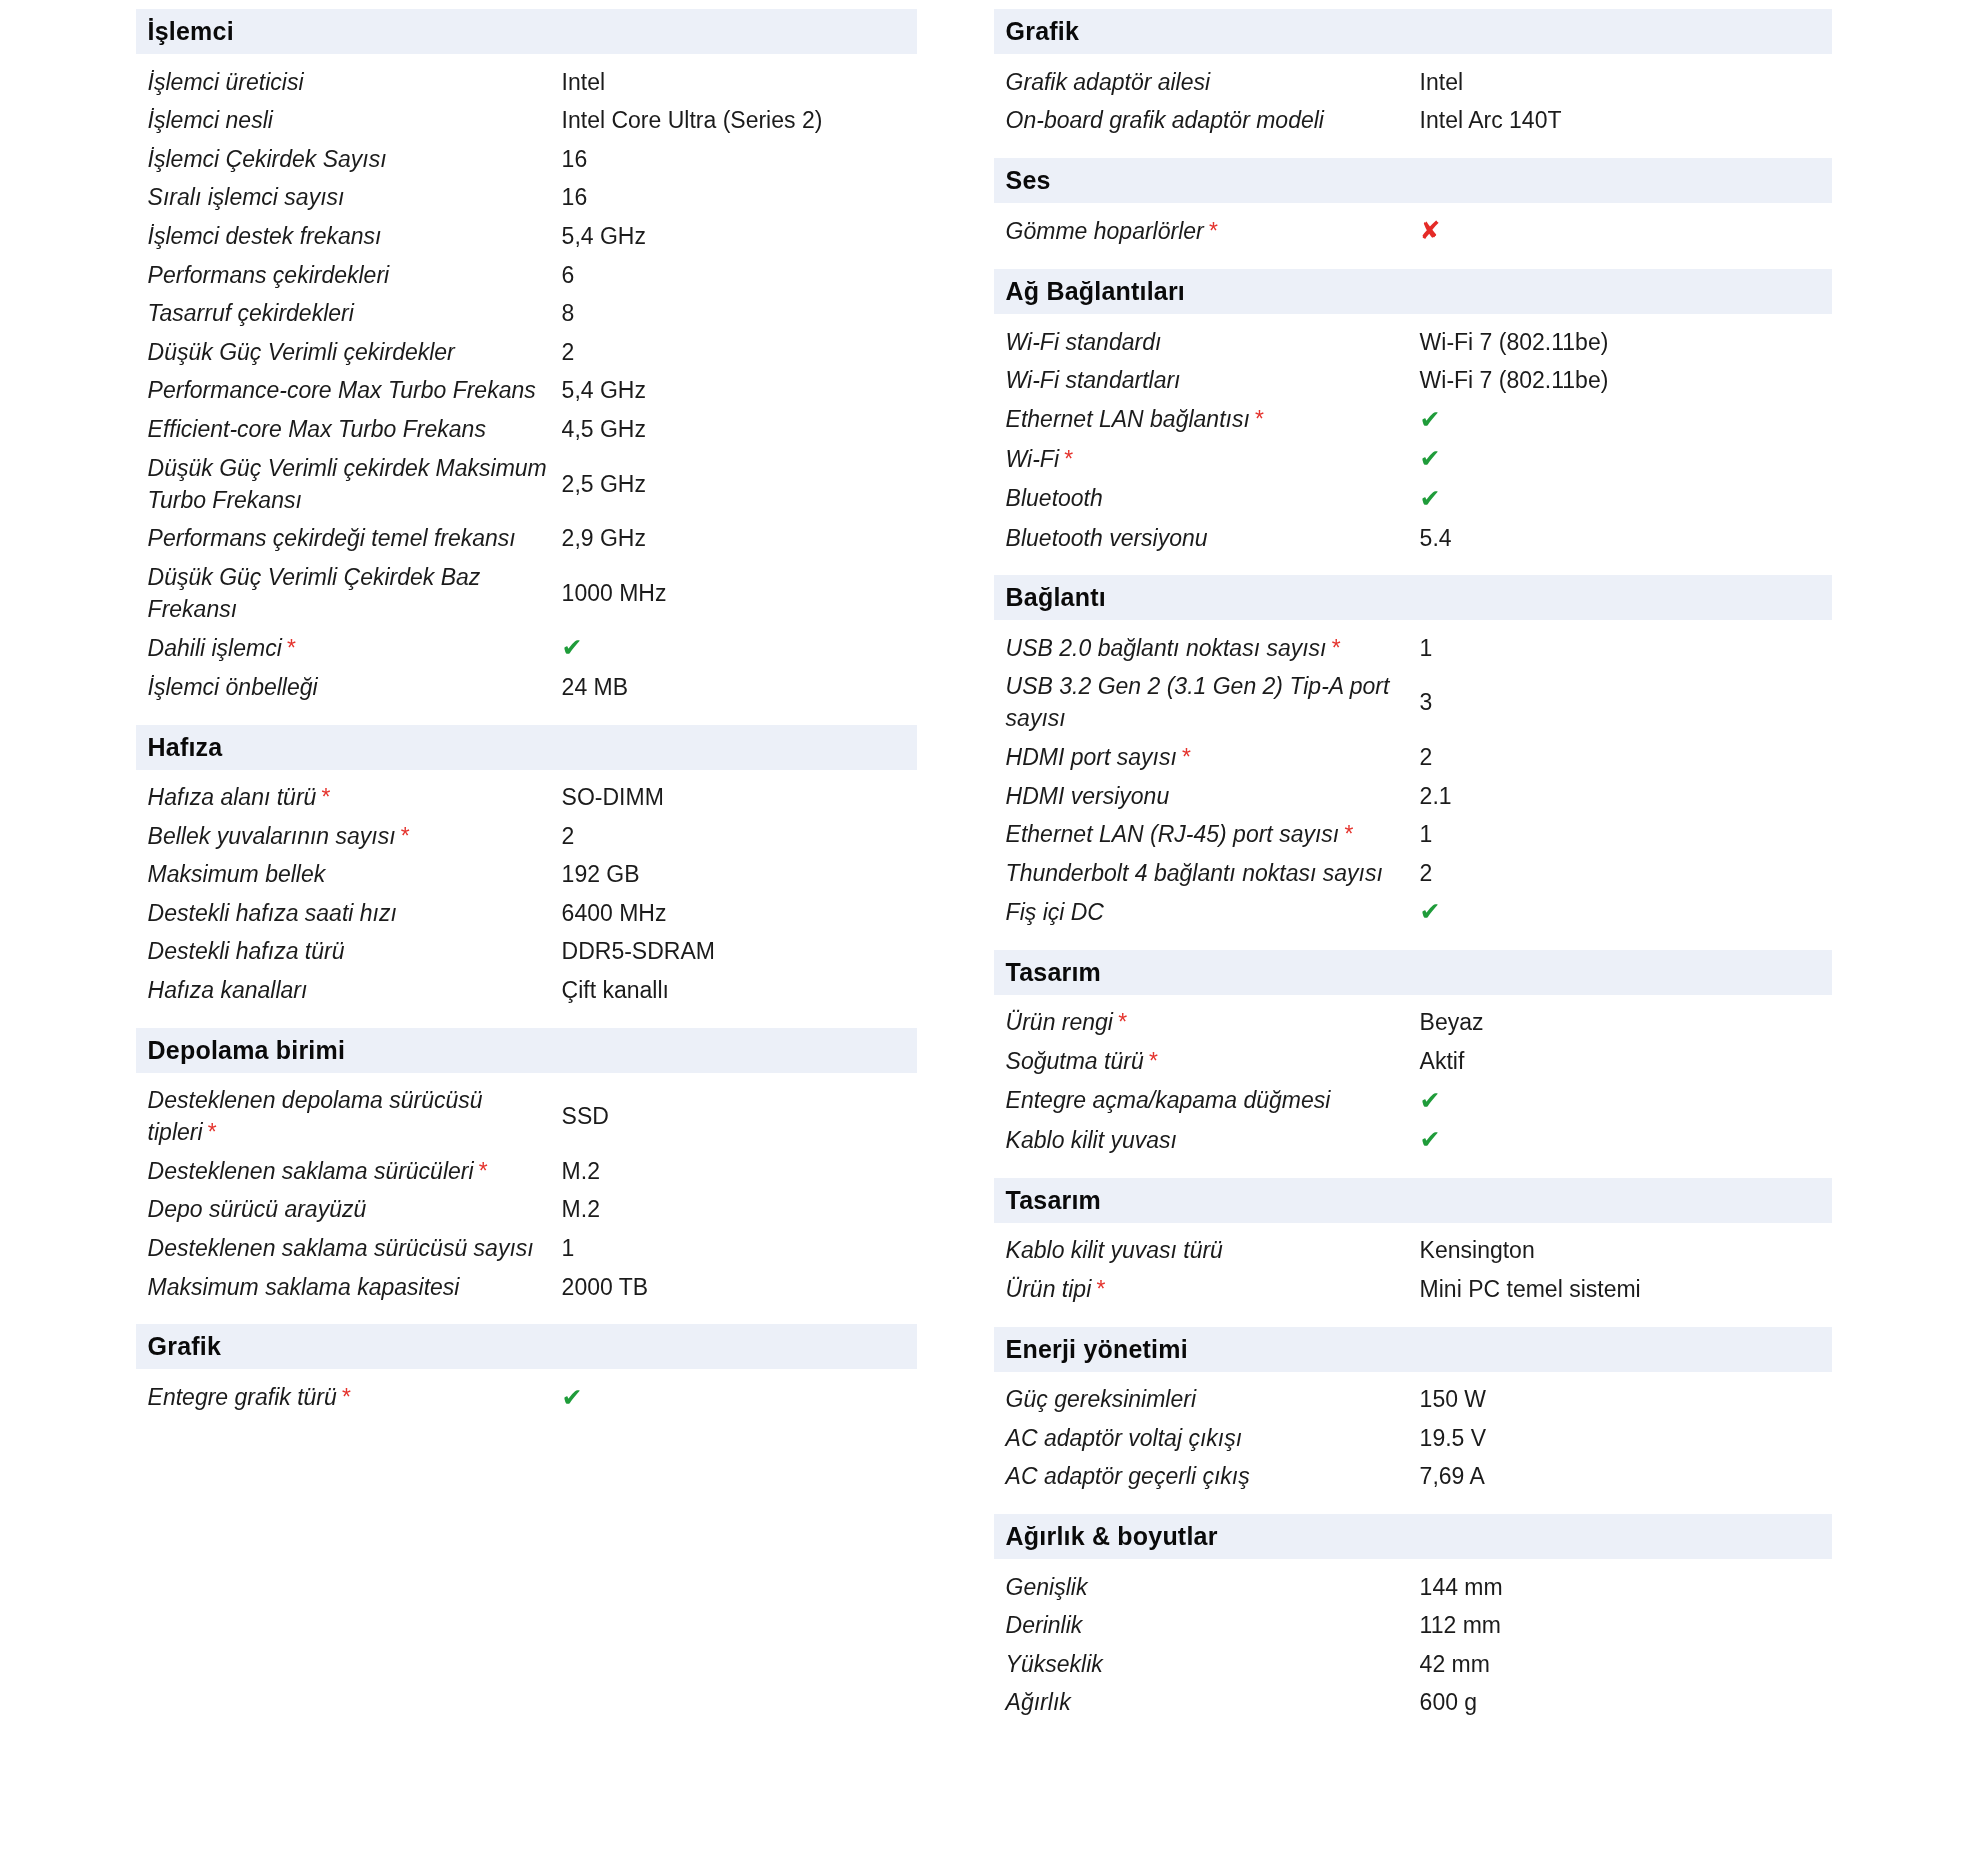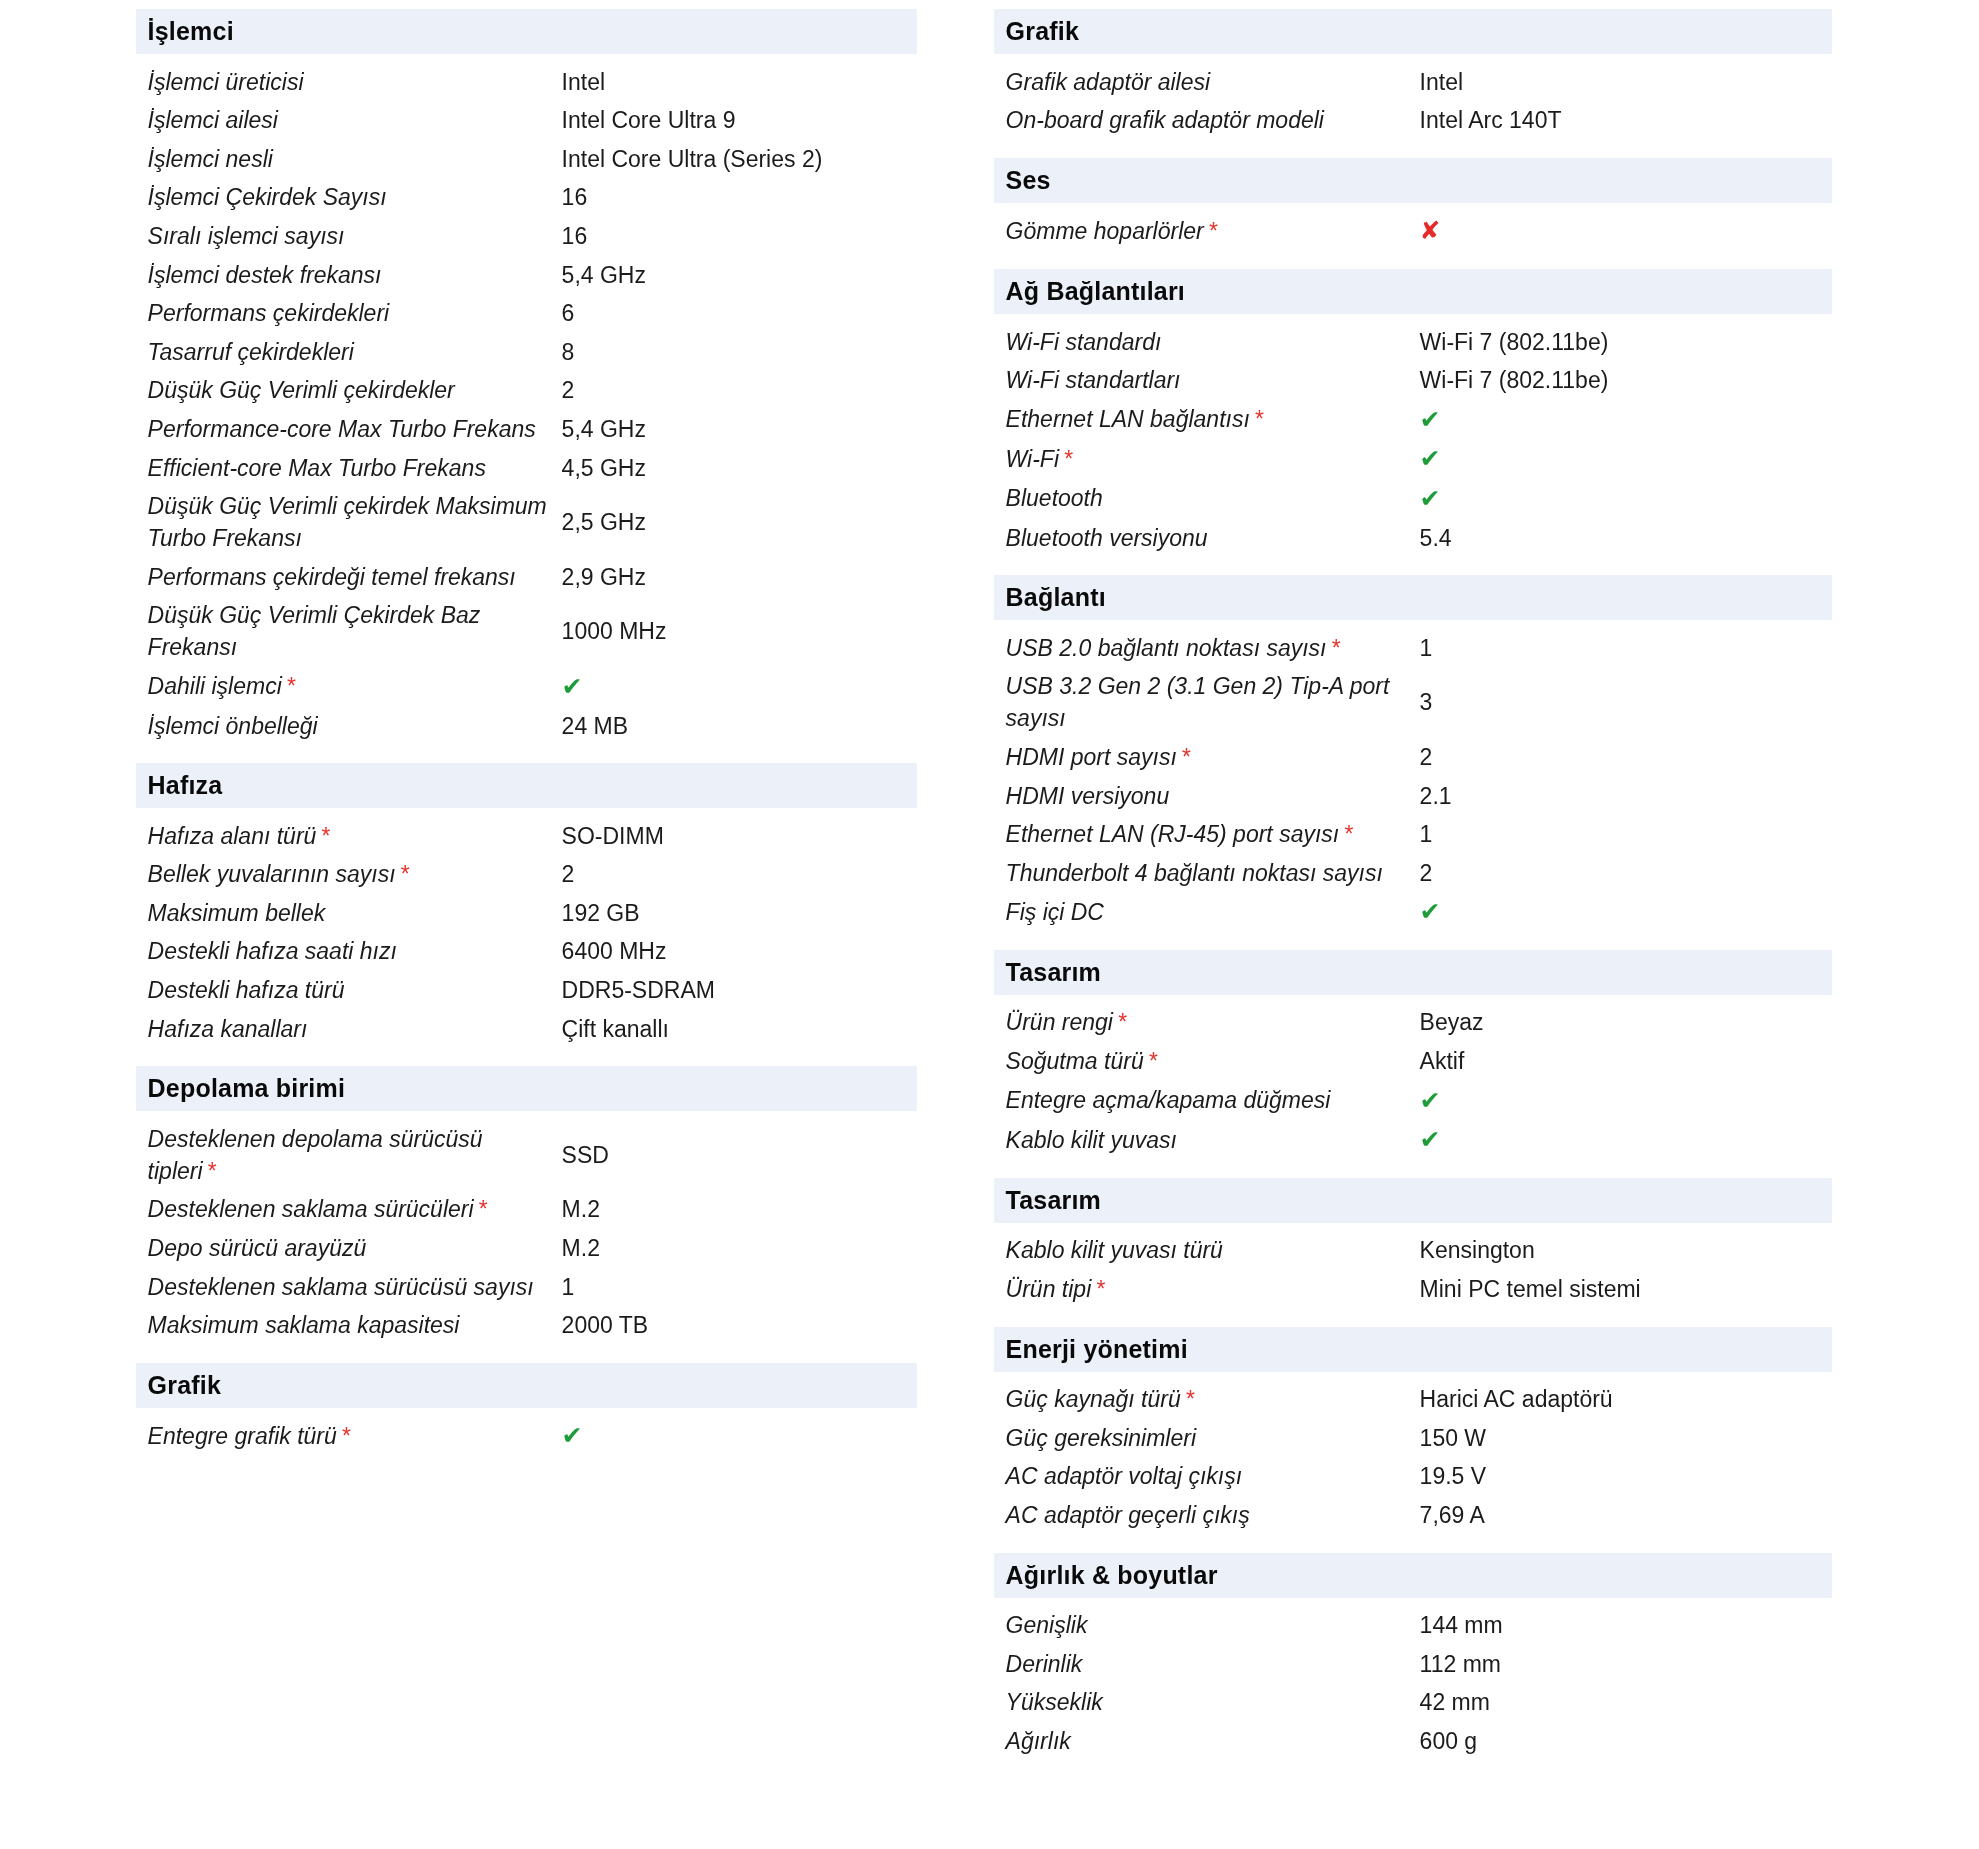--- a/index.html
+++ b/index.html
@@ -33,24 +33,20 @@
   <div class="col col-left">
       <section class="spec-section">
         <div class="section-header">
           <span class="section-title">İşlemci</span>
         </div>
         <div class="spec-row">
           <div class="spec-label"><span>İşlemci üreticisi</span></div>
           <div class="spec-value">Intel</div>
         </div>
         <div class="spec-row">
-          <div class="spec-label"><span>İşlemci ailesi</span></div>
-          <div class="spec-value">Intel Core Ultra 9</div>
-        </div>
-        <div class="spec-row">
           <div class="spec-label"><span>İşlemci nesli</span></div>
           <div class="spec-value">Intel Core Ultra (Series 2)</div>
         </div>
         <div class="spec-row">
           <div class="spec-label"><span>İşlemci Çekirdek Sayısı</span></div>
           <div class="spec-value">16</div>
         </div>
         <div class="spec-row">
           <div class="spec-label"><span>Sıralı işlemci sayısı</span></div>
           <div class="spec-value">16</div>
@@ -279,24 +275,20 @@
           <div class="spec-value">Kensington</div>
         </div>
         <div class="spec-row">
           <div class="spec-label"><span>Ürün tipi</span><span class="req">*</span></div>
           <div class="spec-value">Mini PC temel sistemi</div>
         </div>
       </section>
       <section class="spec-section">
         <div class="section-header">
           <span class="section-title">Enerji yönetimi</span>
-        </div>
-        <div class="spec-row">
-          <div class="spec-label"><span>Güç kaynağı türü</span><span class="req">*</span></div>
-          <div class="spec-value">Harici AC adaptörü</div>
         </div>
         <div class="spec-row">
           <div class="spec-label"><span>Güç gereksinimleri</span></div>
           <div class="spec-value">150 W</div>
         </div>
         <div class="spec-row">
           <div class="spec-label"><span>AC adaptör voltaj çıkışı</span></div>
           <div class="spec-value">19.5 V</div>
         </div>
         <div class="spec-row">

